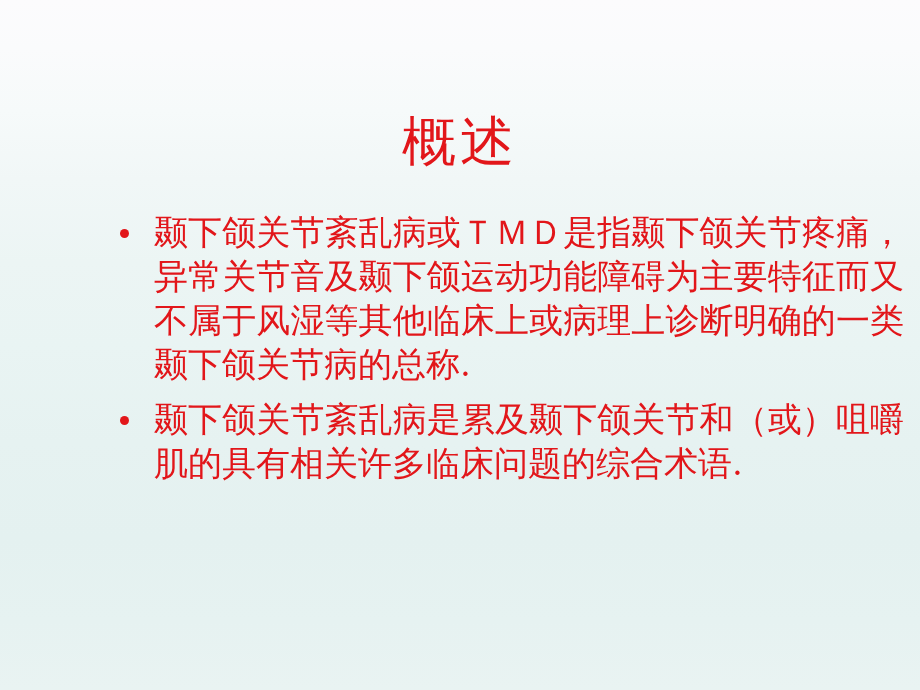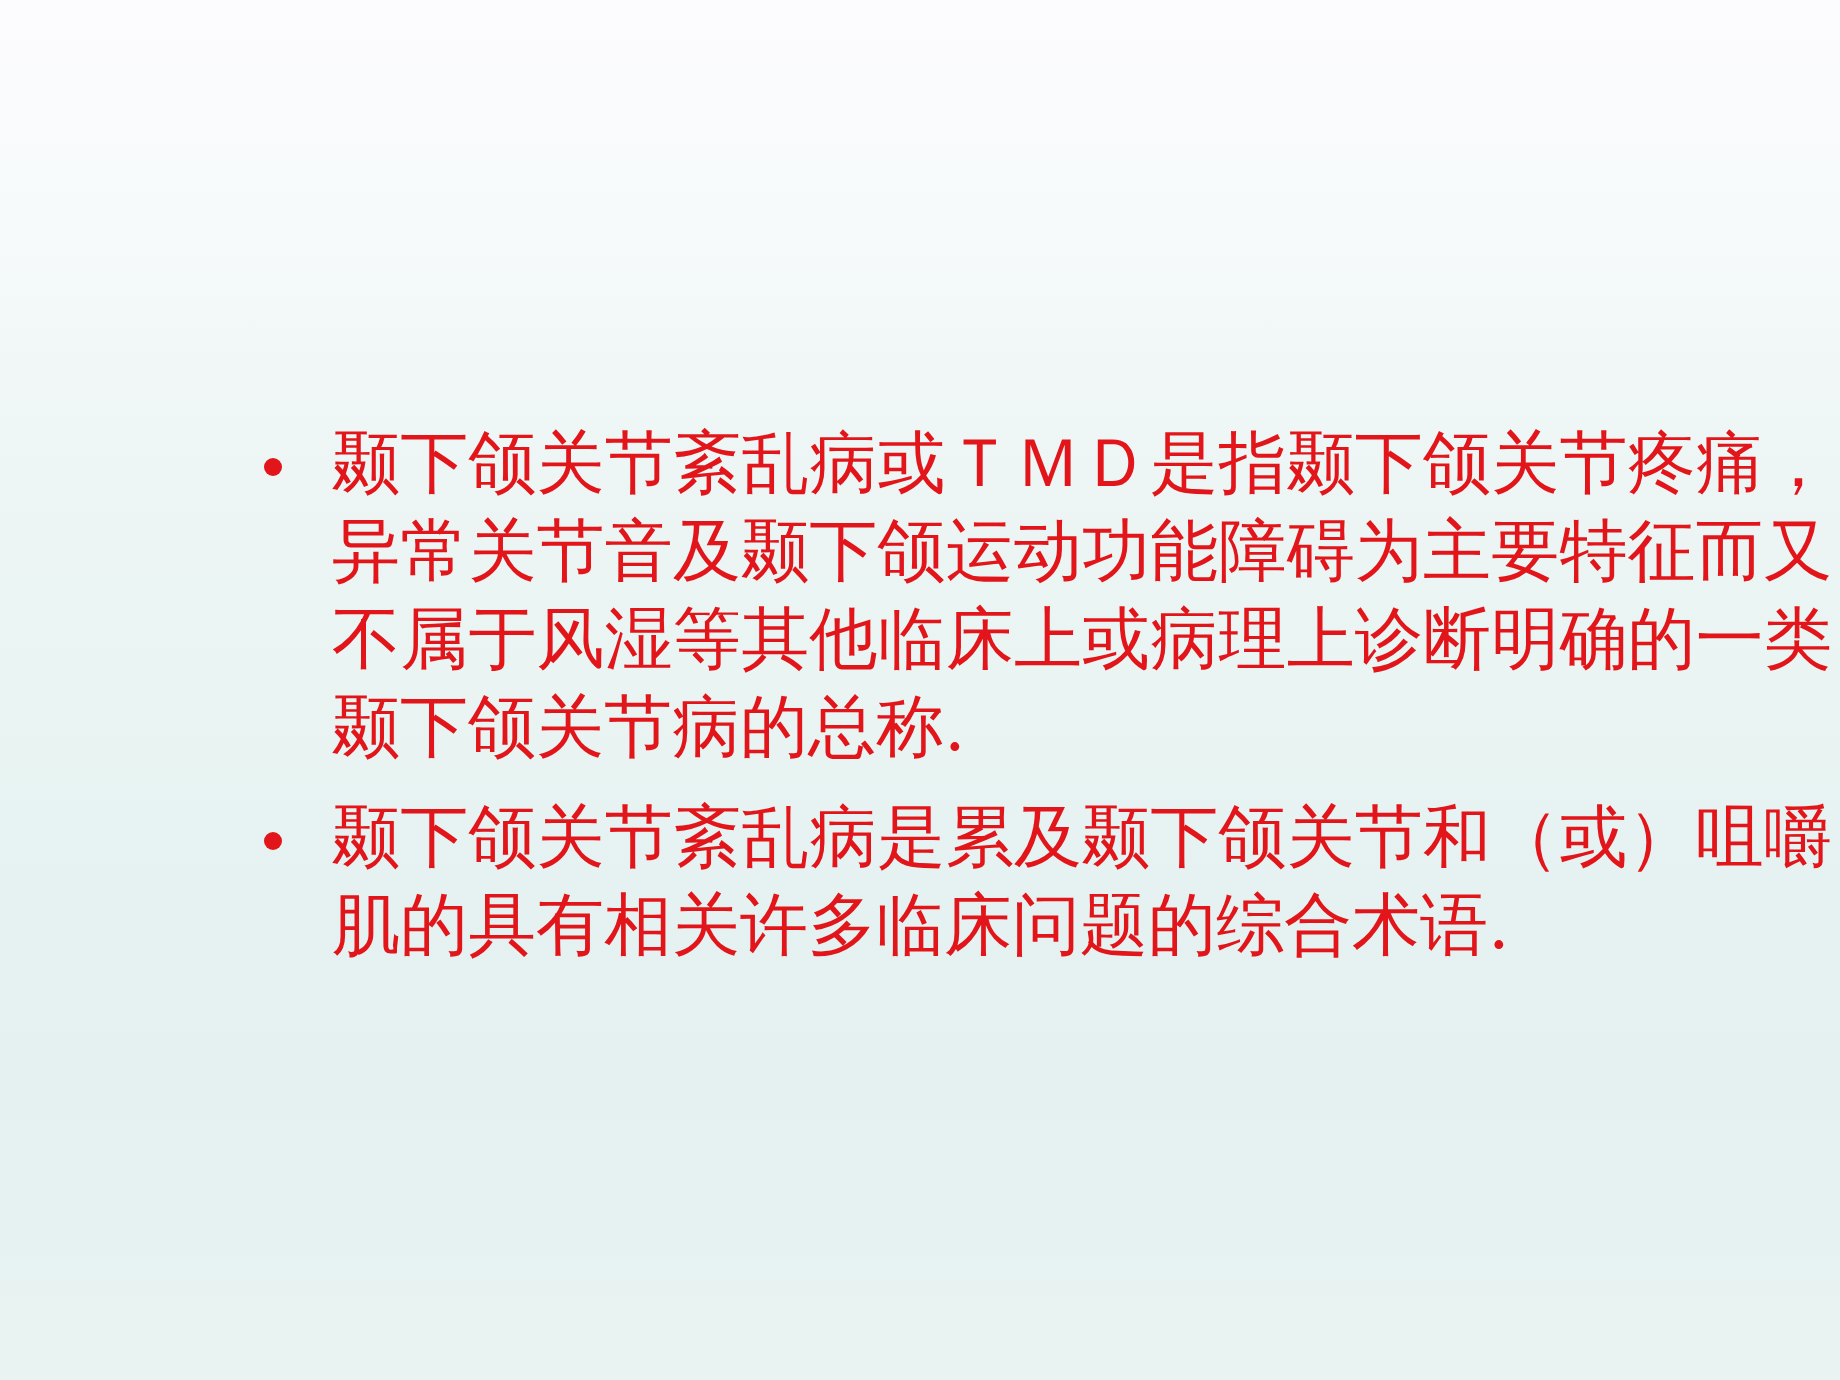--- a/index.html
+++ b/index.html
@@ -49,21 +49,21 @@
     font-weight: normal;
     letter-spacing: 4px;
     font-family: "DejaVu Serif", "Liberation Serif", serif;
     white-space: nowrap;
   }
 
   
   .body-block {
     position: absolute;
     top: 210px;
-    left: 126px;
+    left: 114px;
     width: 790px;
   }
 
   .bullet-item {
     position: relative;
     display: block;
     padding-left: 40px;
     margin: 0 0 6px 0;
     color: #e2161a;
     font-size: 34px;
@@ -92,20 +92,21 @@
 
   .bullet-text {
     display: block;
   }
 </style>
 </head>
 <body>
 
 <div class="slide">
 
+  <h1 class="slide-title">概述</h1>
 
   <div class="body-block">
 
     <div class="bullet-item">
       <span class="bullet-marker"></span>
       <span class="bullet-text">颞下颌关节紊乱病或ＴＭＤ是指颞下颌关节疼痛，异常关节音及颞下颌运动功能障碍为主要特征而又不属于风湿等其他临床上或病理上诊断明确的一类颞下颌关节病的总称.</span>
     </div>
 
     <div class="bullet-item">
       <span class="bullet-marker"></span>

